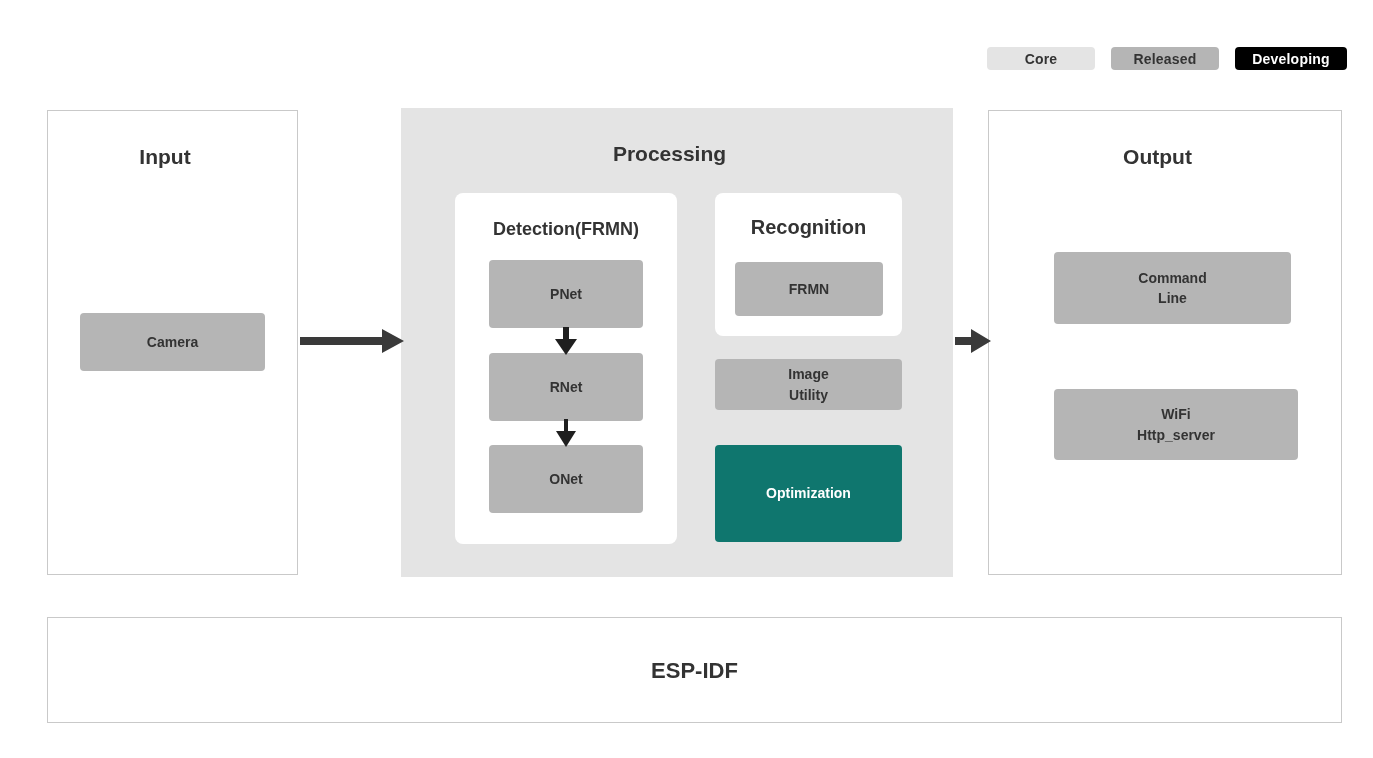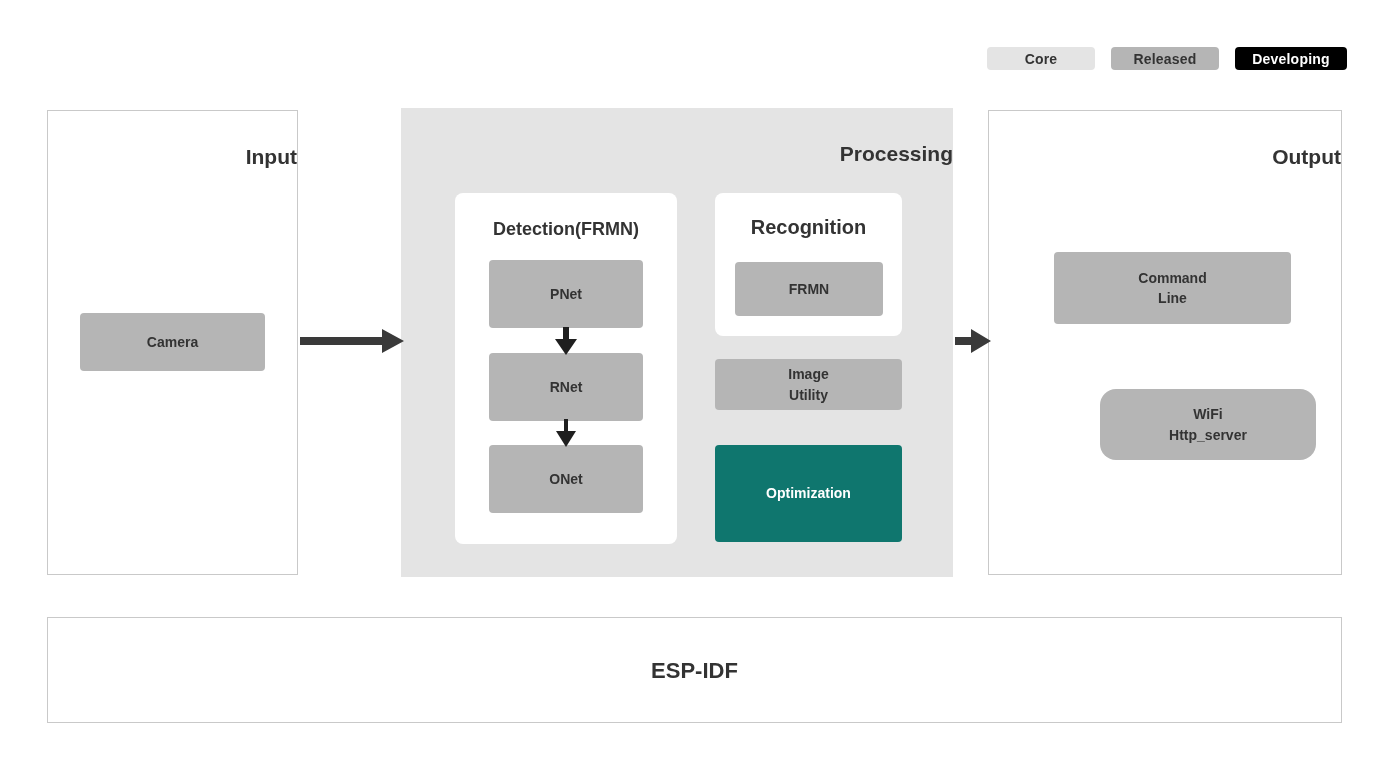--- a/index.html
+++ b/index.html
@@ -52,22 +52,22 @@
     position: absolute;
     box-sizing: border-box;
   }
   .panel-bordered {
     background: #ffffff;
     border: 1px solid #c9c9c9;
   }
   .panel-title {
     position: absolute;
     left: 0;
-    right: 0;
-    text-align: right;
+    right: 15px;
+    text-align: center;
     font-size: 21px;
     font-weight: bold;
     color: #333333;
   }
 
   #input-panel     { left: 47px;  top: 110px; width: 251px; height: 465px; }
   #processing-panel{ left: 401px; top: 108px; width: 552px; height: 469px; background: #e4e4e4; }
   #output-panel    { left: 988px; top: 110px; width: 354px; height: 465px; }
   #espidf-panel    { left: 47px;  top: 617px; width: 1295px; height: 106px; }
 
@@ -132,21 +132,21 @@
 
   #pnet-node   { left: 489px; top: 260px; width: 154px; height: 68px; }
   #rnet-node   { left: 489px; top: 353px; width: 154px; height: 68px; }
   #onet-node   { left: 489px; top: 445px; width: 154px; height: 68px; }
 
   #frmn-node   { left: 735px; top: 262px; width: 148px; height: 54px; }
   #image-utility-node { left: 715px; top: 359px; width: 187px; height: 51px; }
   #optimization-node  { left: 715px; top: 445px; width: 187px; height: 97px; }
 
   #command-line-node  { left: 1054px; top: 252px; width: 237px; height: 72px; }
-  #wifi-node          { left: 1100px; top: 389px; width: 216px; height: 71px; border-radius: 16px; }
+  #wifi-node          { left: 1054px; top: 389px; width: 244px; height: 71px; }
 
   
   .arrow-h, .arrow-v {
     position: absolute;
   }
   #arrow-input-processing { left: 300px; top: 326px; width: 104px; height: 30px; }
   #arrow-processing-output{ left: 955px; top: 326px; width: 36px;  height: 30px; }
   #arrow-pnet-rnet { left: 551px; top: 327px; width: 30px; height: 28px; }
   #arrow-rnet-onet { left: 551px; top: 419px; width: 30px; height: 28px; }
 </style>

